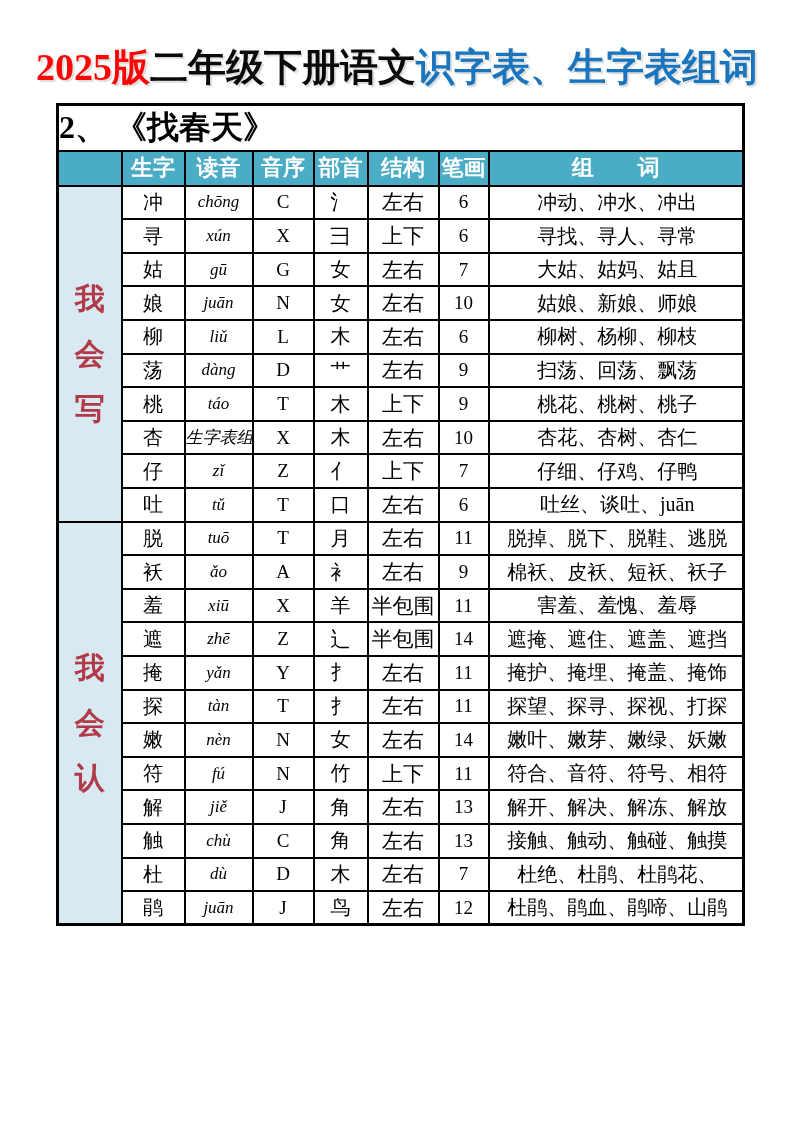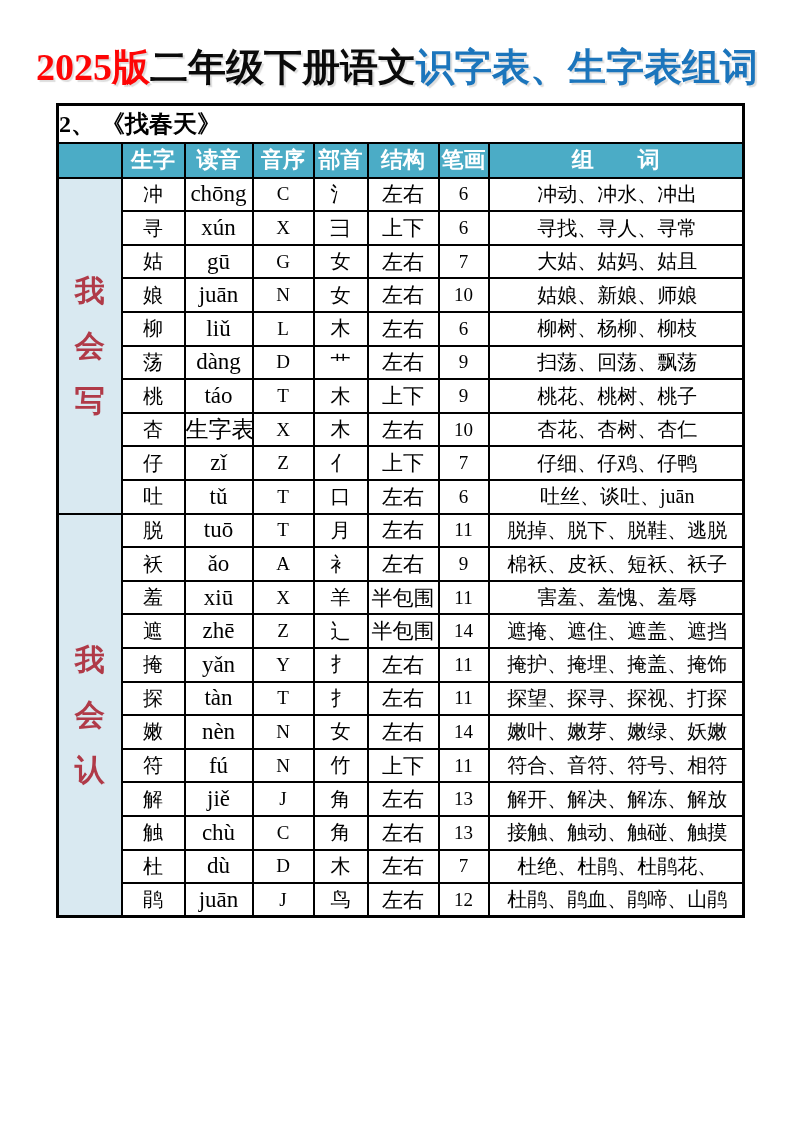--- a/index.html
+++ b/index.html
@@ -41,21 +41,21 @@
     margin-top: 13px;
     border: 3px solid #000;
   }
   table.doc-table td, table.doc-table th {
     border: 2px solid #000;
     padding: 0;
     overflow: hidden;
     white-space: nowrap;
   }
   .lesson-cell {
-    font-size: 24px;
+    font-size: 32px;
     font-weight: bold;
     text-align: left;
     height: 36px;
     padding-left: 2px;
     background: #ffffff;
   }
   thead th.head-cell {
     background: #4bacc6;
     color: #ffffff;
     font-size: 22px;
@@ -63,21 +63,21 @@
     height: 33px;
     text-align: center;
     margin-top: 12px;
   }
   tbody tr { height: 33.6px; }
   tbody td {
     text-align: center;
     font-size: 20px;
     background: #ffffff;
   }
-  tbody td.c1 { font-size: 23px; }           
+  tbody td.c1 { font-size: 17px; font-style: italic; }           
   tbody td.c2 { font-size: 19px; }           
   tbody td.c4 { font-size: 21px; }           
   tbody td.c5 { font-size: 19px; }           
   tbody td.c6 { text-align: center; padding-left: 3px; } 
   td.section-cell {
     background: #d9e9f1;
     vertical-align: middle;
   }
   .section-label {
     display: flex;

